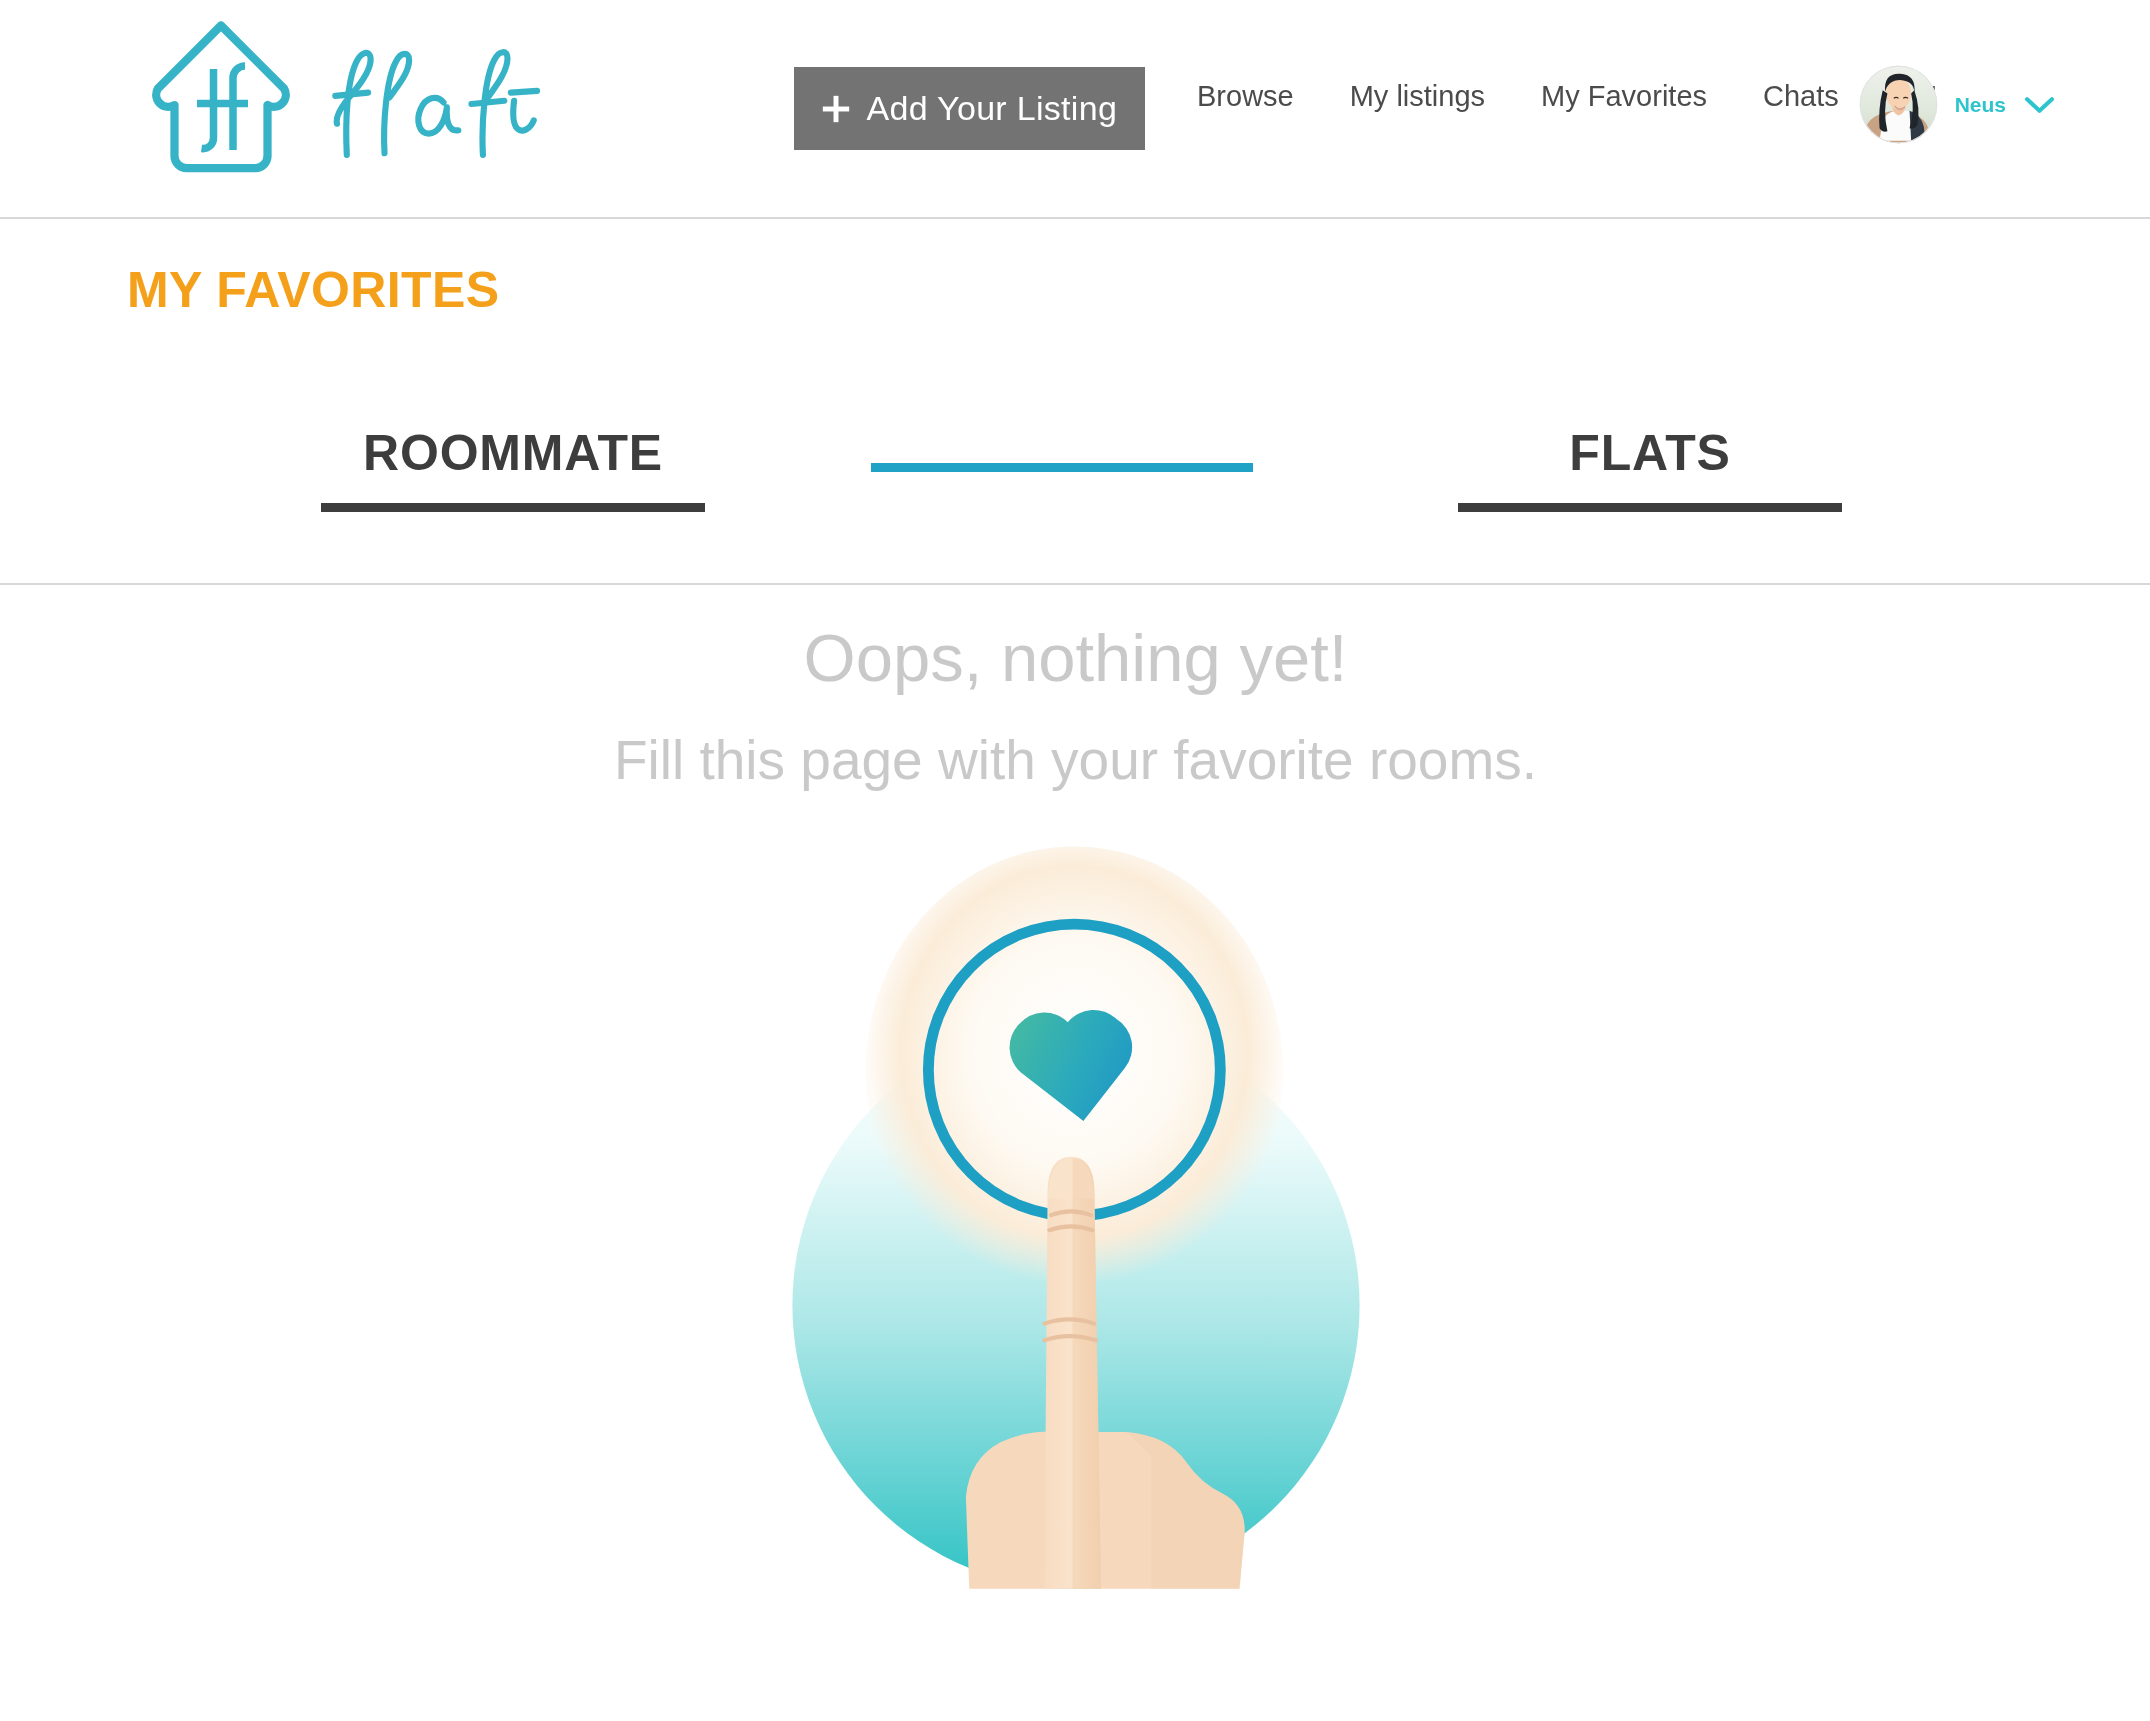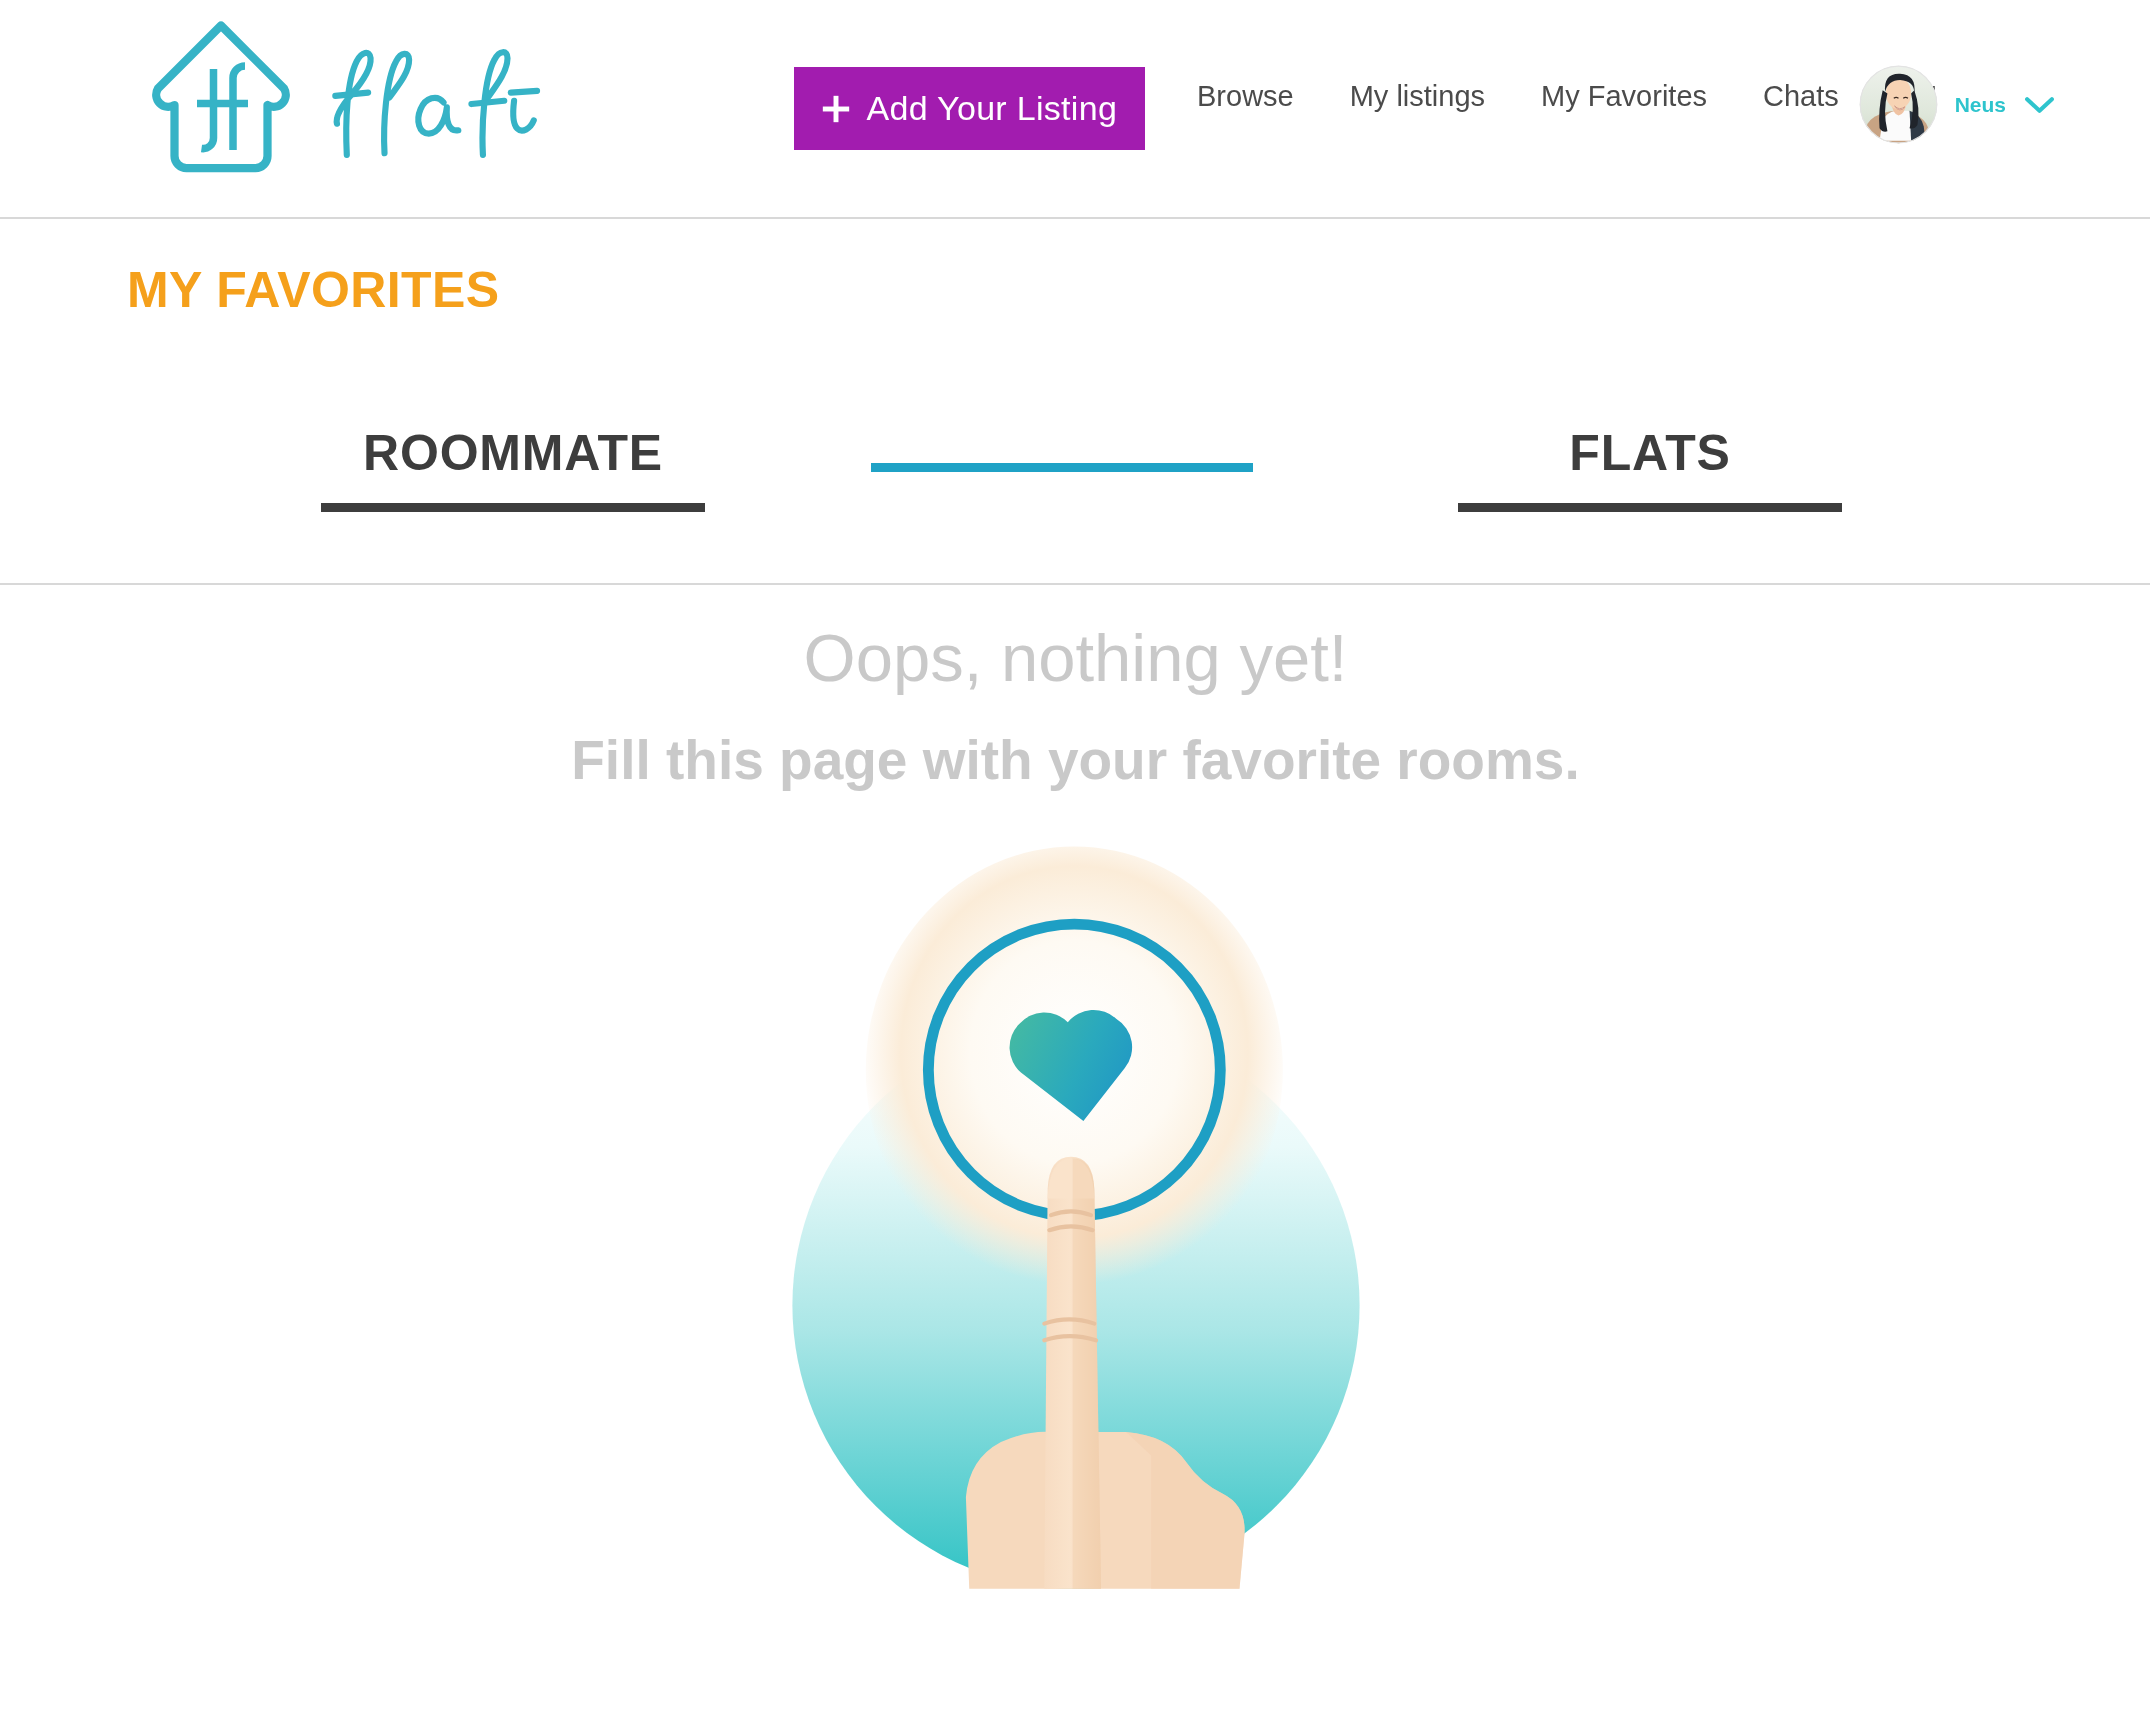--- a/index.html
+++ b/index.html
@@ -23,21 +23,21 @@
     left:146px; top:18.4px;
     display:flex; align-items:center; gap:18.4px;
   }
   .logo-mark{ width:150px; height:159px; display:block; }
   .logo-word{ width:246px; height:133px; display:block; }
 
   .add-listing-btn{
     position:absolute;
     left:794px; top:67px;
     width:351px; height:83px;
-    background:#a21caf;
+    background:#737373;
     border:none;
     color:#ffffff;
     font-size:34px;
     font-weight:400;
     letter-spacing:0.3px;
     display:flex;
     align-items:center;
     justify-content:center;
     gap:16.7px;
     cursor:pointer;
@@ -141,21 +141,21 @@
     margin-top:83px;
     color:#c9c9c9;
     font-size:67px;
     font-weight:400;
     line-height:1;
   }
   .empty-sub{
     margin-top:42px;
     color:#c9c9c9;
     font-size:55px;
-    font-weight:700;
+    font-weight:400;
     line-height:1;
   }
   .illus{
     margin:50px auto 0 auto;
     width:684px; height:751px;
     display:block;
   }
 </style>
 </head>
 <body>

